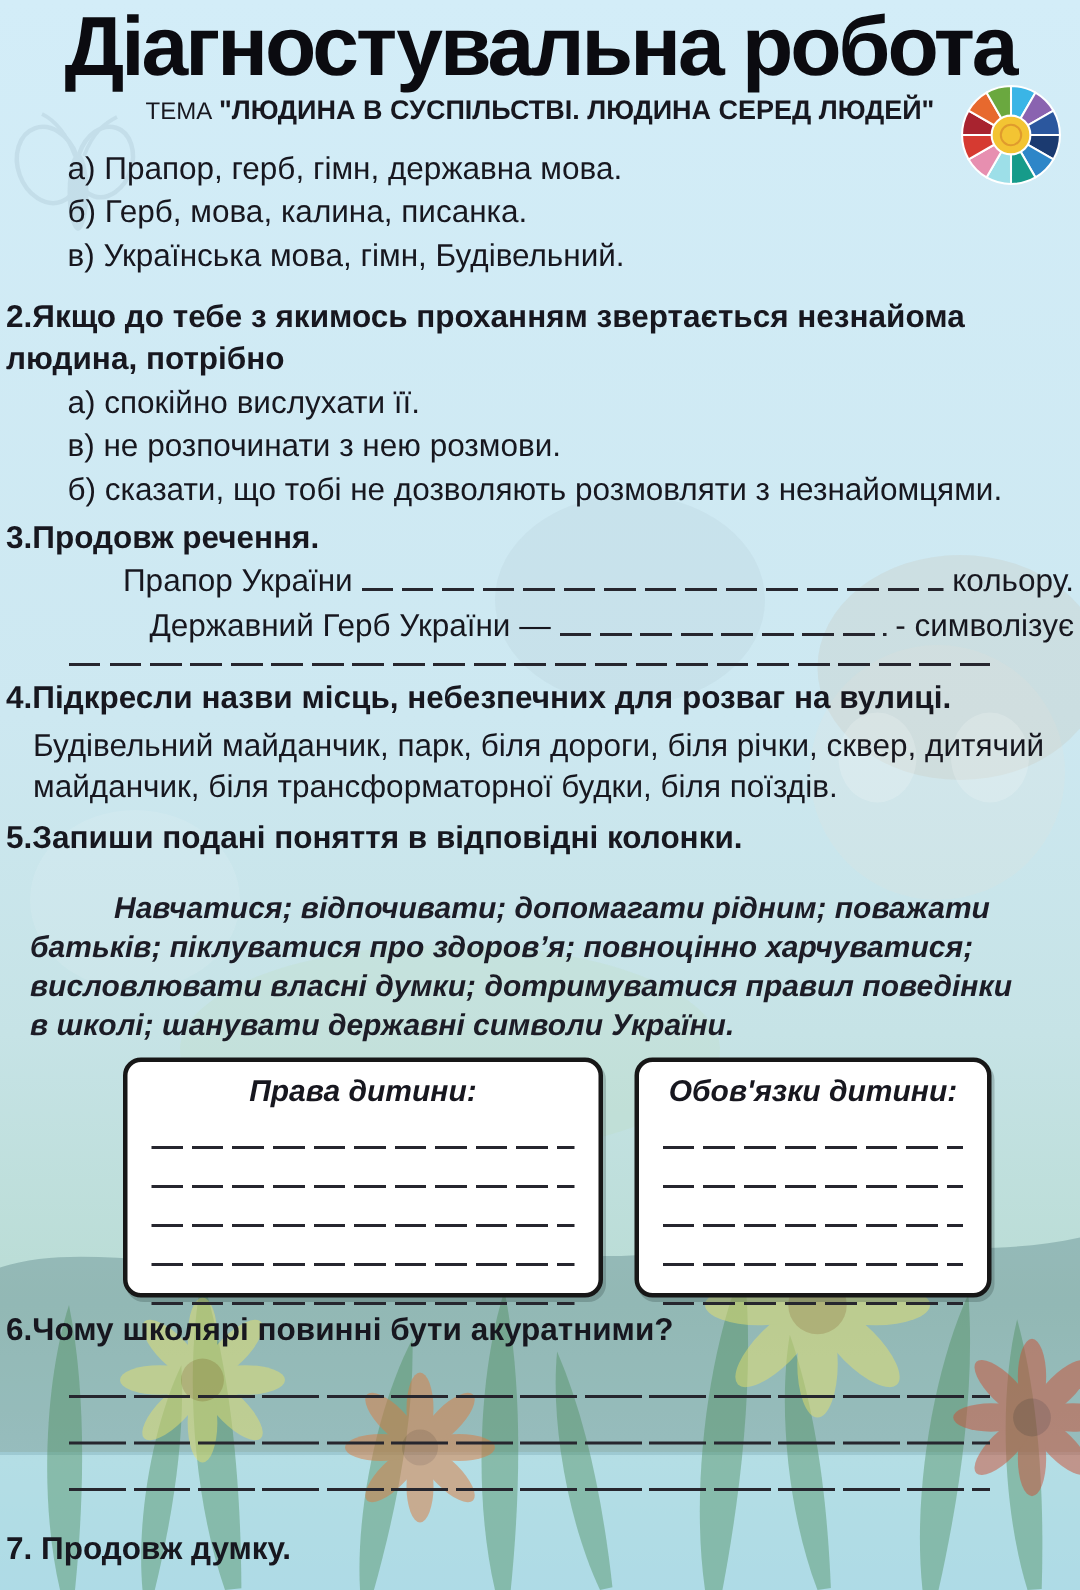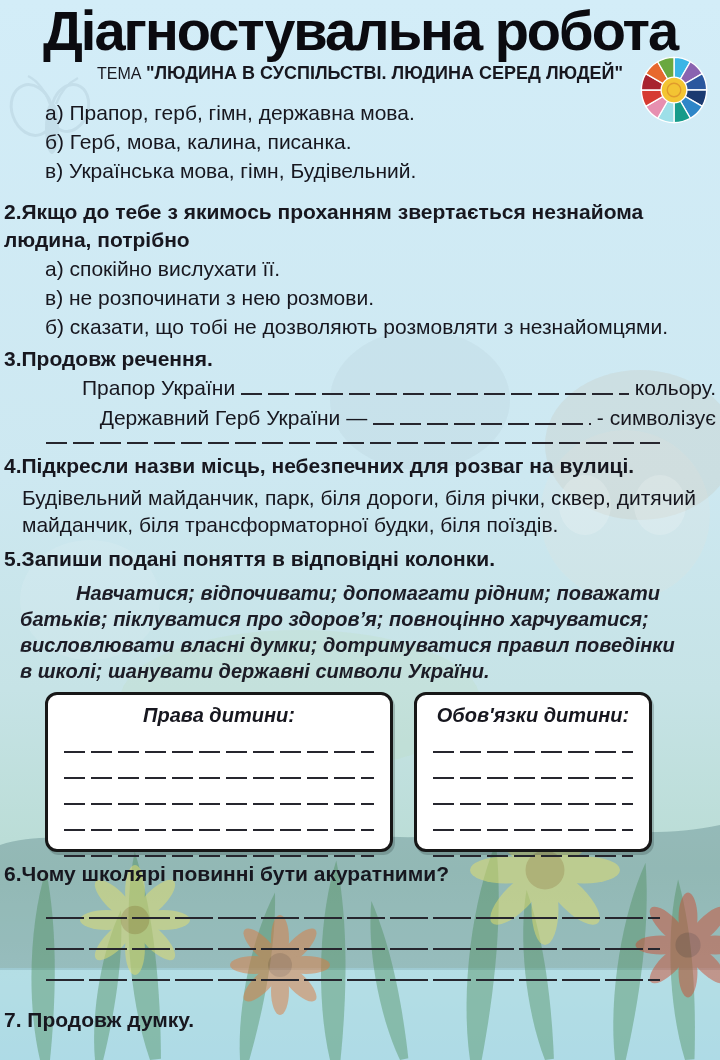--- a/index.html
+++ b/index.html
@@ -39,32 +39,32 @@
 
   .q1{margin-top:14px;}
   .q2{margin-top:13px;}
   .q2 .q-heading{max-width:688px;}
   .q3{margin-top:4px;}
   .q3 .full{margin-top:9px;margin-bottom:4px;}
   .q4{margin-top:8px;}
   .q4-text{margin-top:4px;text-align:left;padding:0 18px;font-size:21px;line-height:27px;}
   .q5{margin-top:7px;}
   .terms{
-    margin:7px 40px 0 16px;text-indent:56px;
+    margin:20px 40px 0 16px;text-indent:56px;
     font-size:20px;line-height:26px;font-style:italic;font-weight:600;
     color:#1c1c26;
   }
   .boxes-row{display:flex;justify-content:flex-start;gap:21px;margin:8px 0 0 41px;}
   .box{
     box-sizing:border-box;background:#ffffff;
     border:3px solid #171717;border-radius:12px;
     padding:8px 16px 14px;height:160px;
     box-shadow:2px 3px 0 rgba(40,60,60,.25);
   }
-  .box-left{width:348px;}
+  .box-left{width:320px;margin-left:37px;}
   .box-right{width:238px;}
   .box-title{text-align:center;font-weight:700;font-style:italic;font-size:20px;line-height:24px;}
   .box-line{margin-top:24px;}
   .q6{margin-top:8px;}
   .q6 .wide-line{margin-top:29px;background-image:repeating-linear-gradient(90deg,#26262e 0,#26262e 38px,rgba(0,0,0,0) 38px,rgba(0,0,0,0) 43px);}
   .q7{margin-top:25px;}
 </style>
 </head>
 <body>
 

